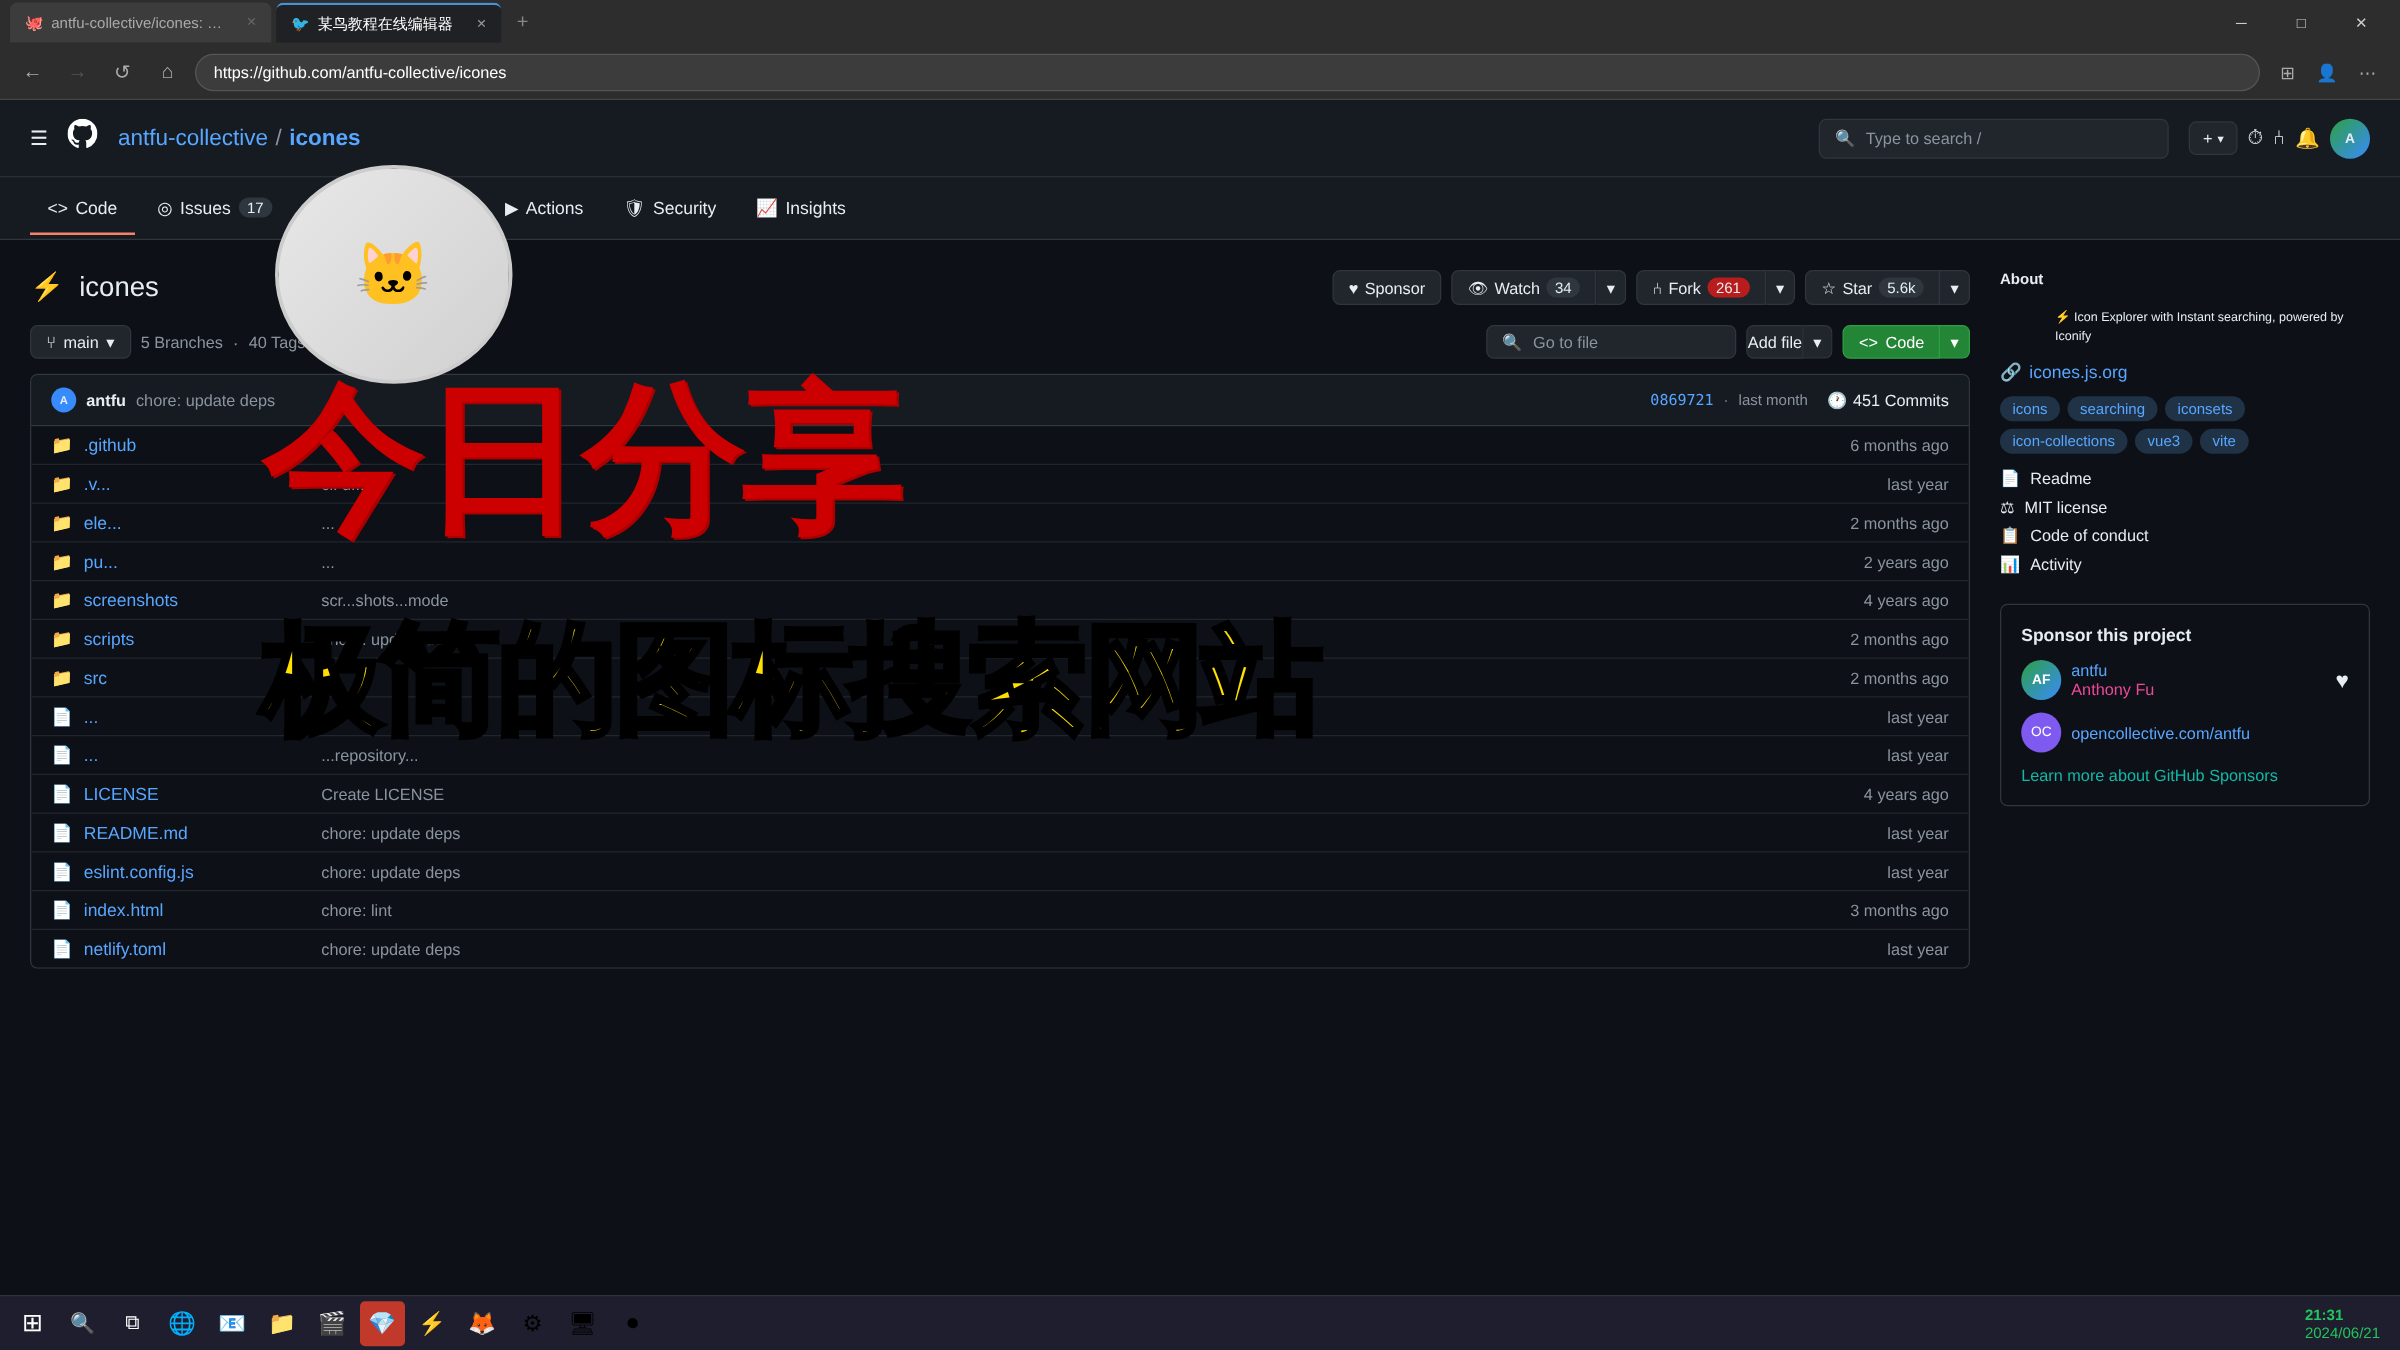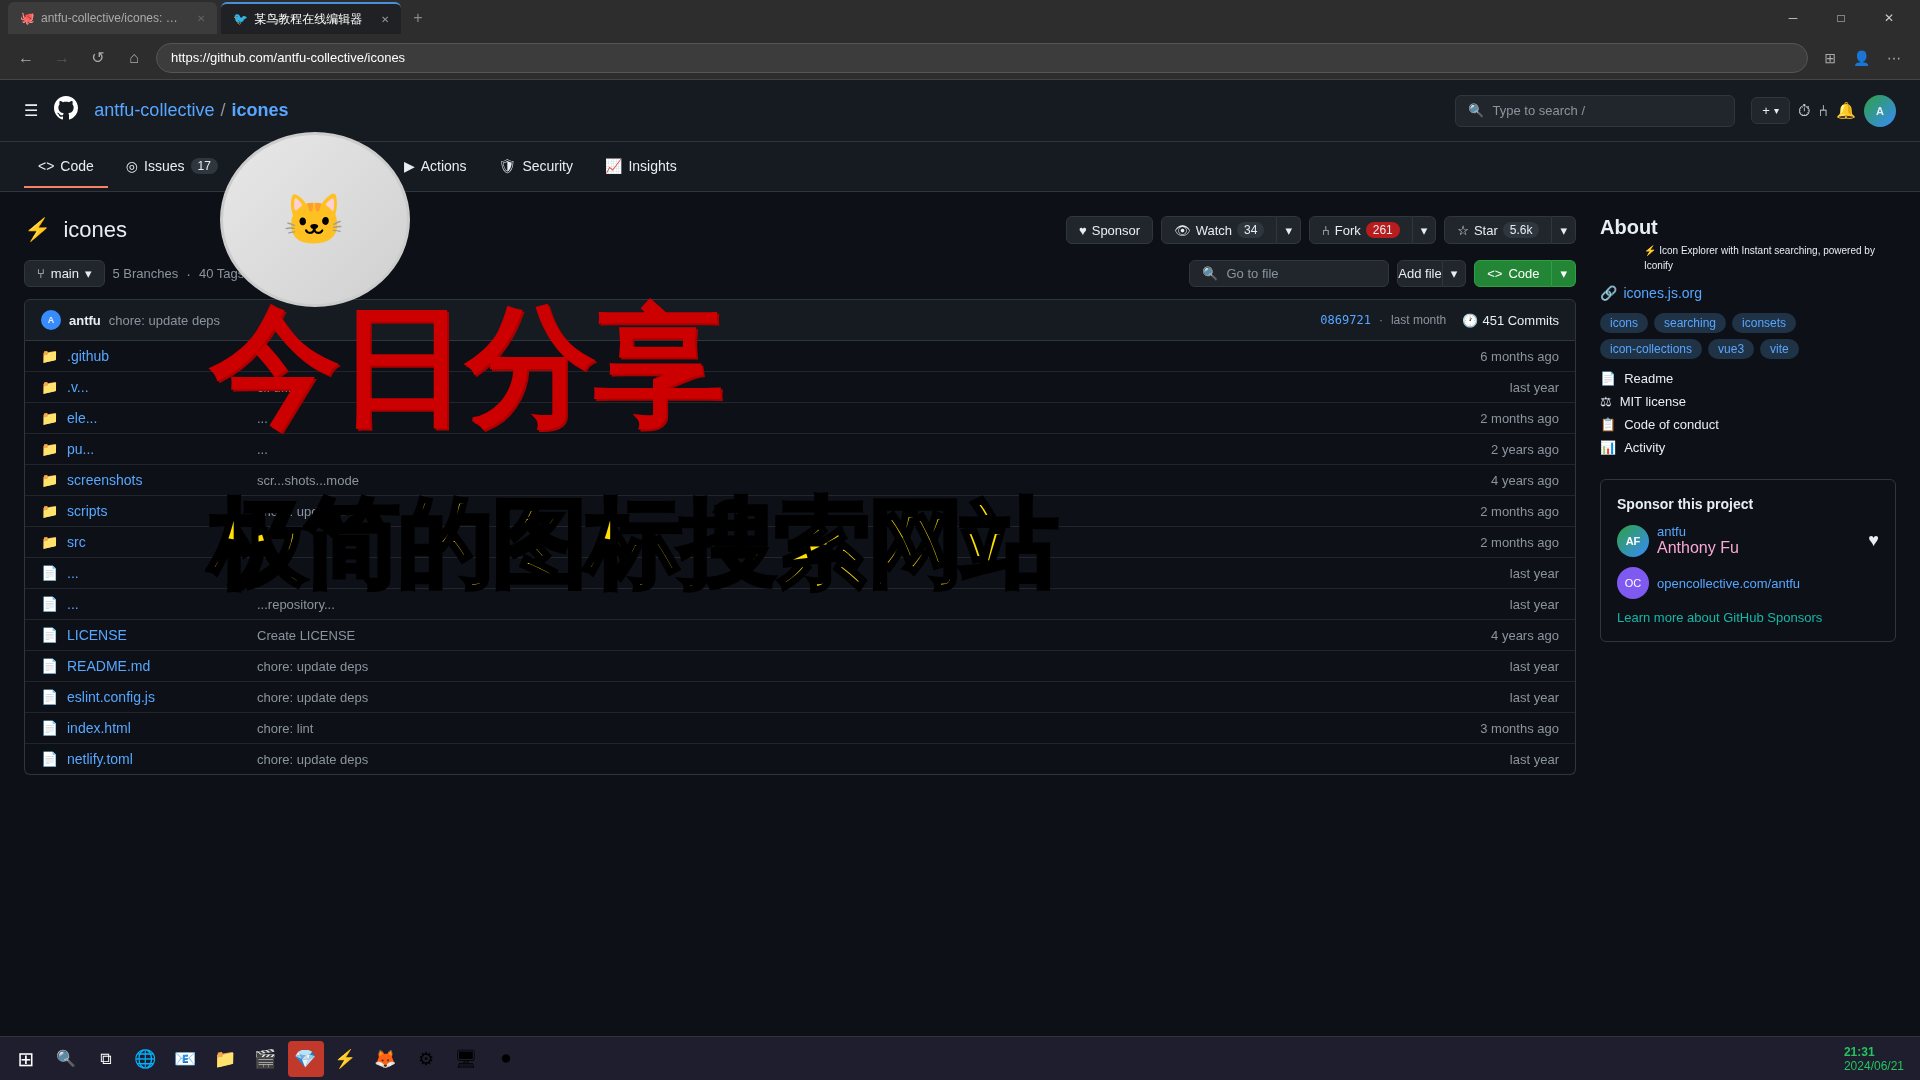--- a/index.html
+++ b/index.html
@@ -281,21 +281,21 @@
         <a style="color:#58a6ff;font-size:14px;flex:0 0 180px;text-decoration:none;">netlify.toml</a>
         <span style="color:#8b949e;font-size:13px;flex:1;">chore: update deps</span>
         <span style="color:#8b949e;font-size:13px;margin-left:auto;white-space:nowrap;">last year</span>
       </div>
     </div>
   </div>
 
   <div style="width:296px;flex-shrink:0;">
 
     <div style="margin-bottom:24px;">
-      <div style="font-size:20px;font-weight:600;color:#e6edf3;margin-bottom:4px;">About</div>
+      <div style="font-size:12px;font-weight:600;color:#e6edf3;margin-bottom:17px;">About</div>
       <div style="font-size:10px;color:#e6edf3;line-height:1.5;margin-bottom:12px;margin-left:44px;">⚡ Icon Explorer with Instant searching, powered by Iconify</div>
       <a style="color:#58a6ff;text-decoration:none;font-size:14px;display:flex;align-items:center;gap:6px;margin-bottom:12px;cursor:pointer;">
         <span>🔗</span>
         <span>icones.js.org</span>
       </a>
       <div style="display:flex;flex-wrap:wrap;gap:6px;margin-bottom:12px;">
         <span style="background:#1f3246;color:#58a6ff;border-radius:20px;padding:3px 10px;font-size:12px;cursor:pointer;">icons</span>
         <span style="background:#1f3246;color:#58a6ff;border-radius:20px;padding:3px 10px;font-size:12px;cursor:pointer;">searching</span>
         <span style="background:#1f3246;color:#58a6ff;border-radius:20px;padding:3px 10px;font-size:12px;cursor:pointer;">iconsets</span>
         <span style="background:#1f3246;color:#58a6ff;border-radius:20px;padding:3px 10px;font-size:12px;cursor:pointer;">icon-collections</span>
@@ -321,21 +321,21 @@
         </div>
       </div>
     </div>
 
     <div style="border:1px solid #30363d;border-radius:6px;padding:16px;">
       <div style="font-size:14px;font-weight:600;color:#e6edf3;margin-bottom:12px;">Sponsor this project</div>
       <div style="display:flex;align-items:center;gap:8px;margin-bottom:10px;">
         <div style="width:32px;height:32px;border-radius:50%;background:linear-gradient(135deg,#2ea043,#388bfd);display:flex;align-items:center;justify-content:center;font-size:11px;font-weight:bold;color:#fff;">AF</div>
         <div>
           <div style="font-size:13px;color:#58a6ff;cursor:pointer;">antfu</div>
-          <div style="font-size:16px;color:#f9a8d4;">Anthony Fu</div>
+          <div style="font-size:13px;color:#ec4899;">Anthony Fu</div>
         </div>
         <button style="margin-left:auto;background:none;border:none;color:#e6edf3;cursor:pointer;font-size:18px;">♥</button>
       </div>
       <div style="display:flex;align-items:center;gap:8px;margin-bottom:10px;">
         <div style="width:32px;height:32px;border-radius:50%;background:#7f5af0;display:flex;align-items:center;justify-content:center;font-size:11px;color:#fff;">OC</div>
         <a style="color:#58a6ff;font-size:13px;text-decoration:none;cursor:pointer;">opencollective.com/antfu</a>
       </div>
       <a style="color:#14b8a6;font-size:13px;cursor:pointer;text-decoration:none;">Learn more about GitHub Sponsors</a>
     </div>
   </div>

